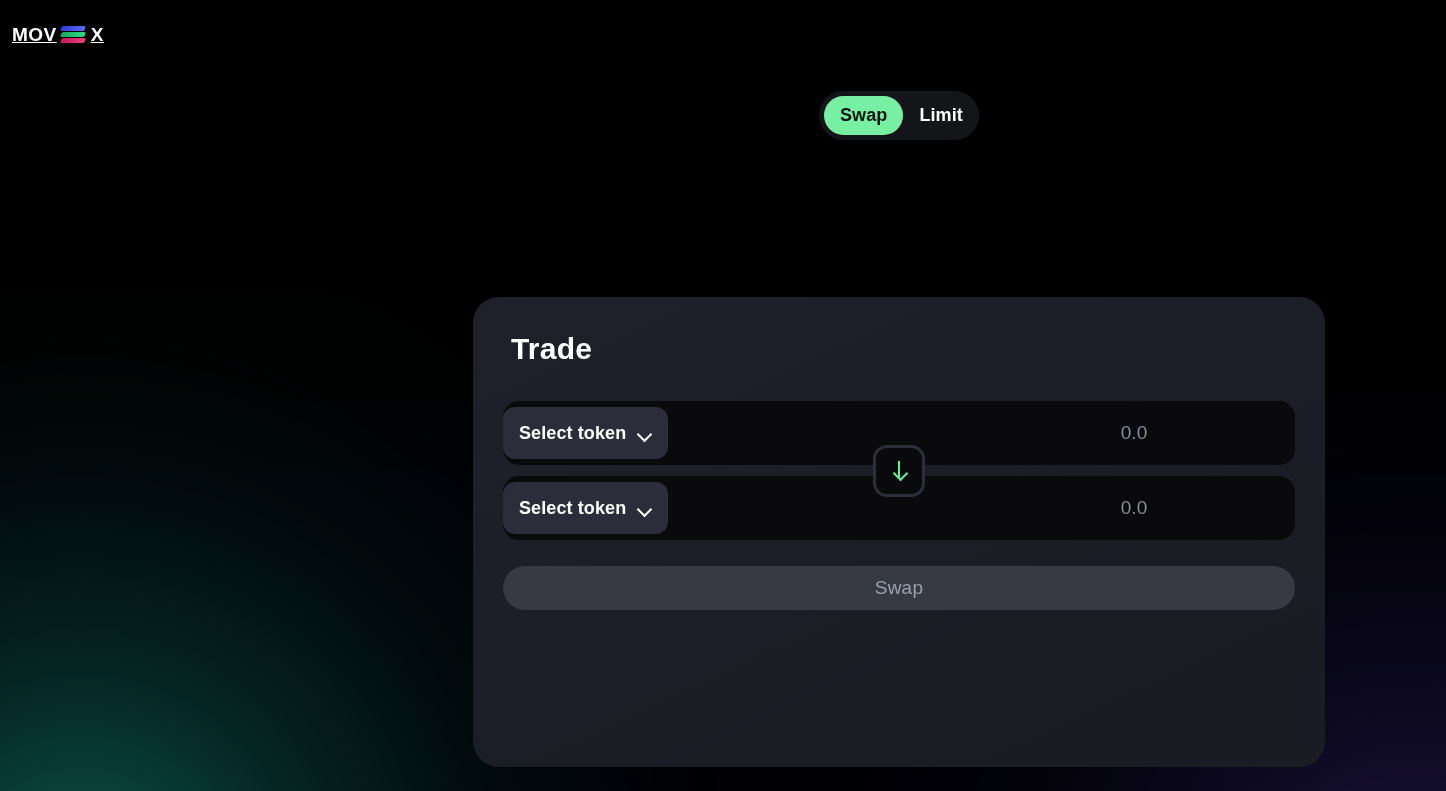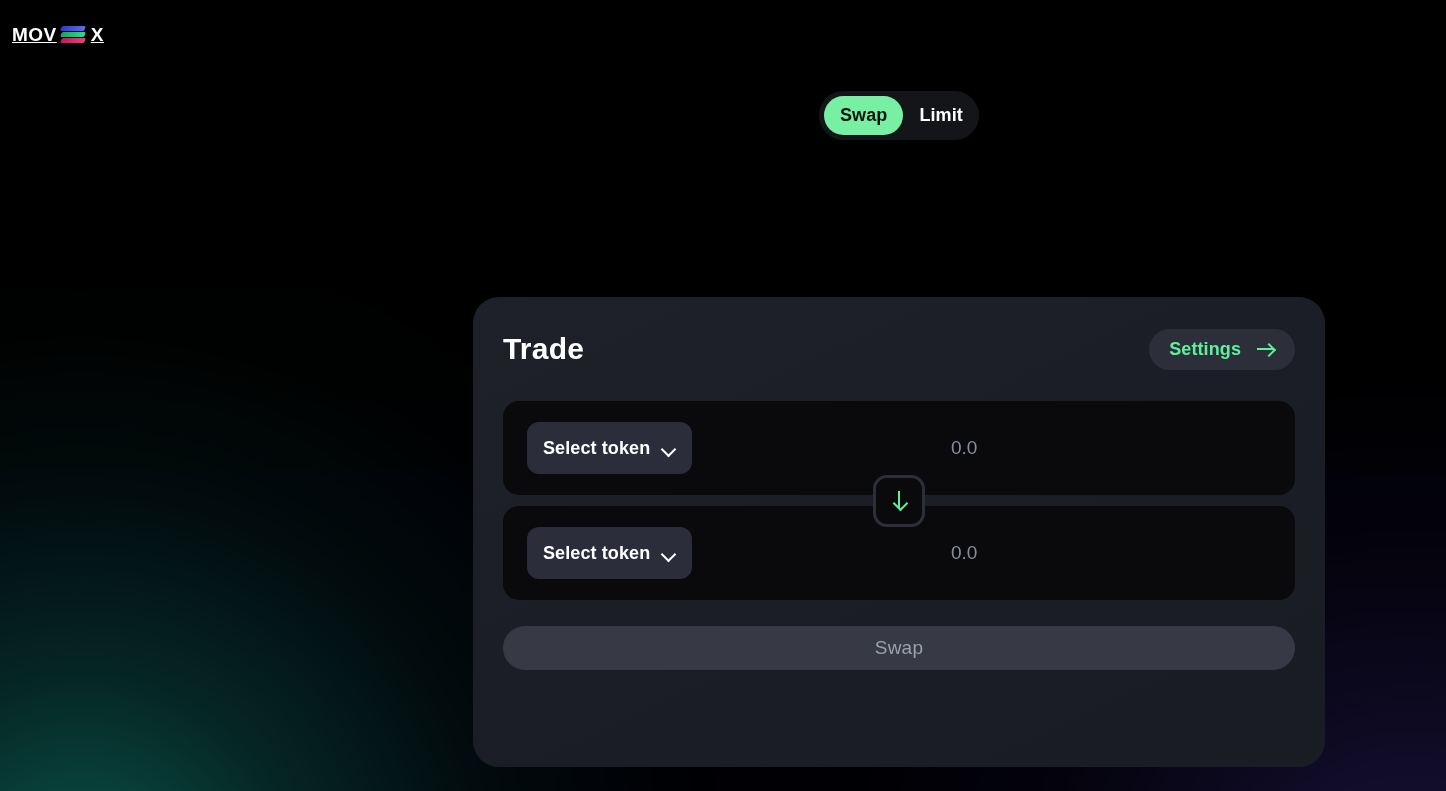--- a/index.html
+++ b/index.html
@@ -170,20 +170,21 @@
     display: flex;
     align-items: center;
     justify-content: space-between;
     height: 44px;
   }
   #card-title {
     font-size: 30px;
     font-weight: 700;
     color: #ffffff;
     letter-spacing: 0.2px;
+    margin-left: 8px;
   }
   #settings-btn {
     display: flex;
     align-items: center;
     gap: 16px;
     background: #2c2f39;
     border: none;
     border-radius: 22px;
     height: 41px;
     padding: 0 20px;
@@ -247,27 +248,27 @@
     background: #78f0a4;
     color: #0a1710;
   }
 
   
   #swap-rows {
     position: relative;
     margin-top: 30px;
   }
   .token-row {
-    height: 94px;
+    height: 64px;
     background: #0a0a0c;
     border-radius: 16px;
     display: flex;
     align-items: center;
     justify-content: space-between;
-    padding: 0 24px;
+    padding: 0 0;
   }
   .token-row + .token-row { margin-top: 11px; }
 
   .token-select {
     display: flex;
     align-items: center;
     gap: 12px;
     height: 52px;
     background: #2b2e3a;
     border: none;
@@ -294,21 +295,21 @@
     width: 9px; height: 9px;
     border-bottom: 2.2px solid #ffffff;
     border-right: 2.2px solid #ffffff;
     transform: rotate(45deg);
   }
 
   .amount-input {
     background: transparent;
     border: none;
     outline: none;
-    text-align: left;
+    text-align: center;
     font-family: inherit;
     font-size: 19px;
     color: #c9cdd8;
     width: 320px;
     padding-right: 2px;
   }
   .amount-input::placeholder { color: #878d9c; }
 
   
   #flip-btn {
@@ -391,24 +392,20 @@
 
 <div id="mode-toggle">
   <button class="mode-seg on">Swap</button>
   <button class="mode-seg">Limit</button>
 </div>
 
 <section id="trade-card">
 
   <div id="card-head">
     <h1 id="card-title">Trade</h1>
-    <button id="settings-btn">
-      <span class="label">Settings</span>
-      <span class="arrow-right-ico"></span>
-    </button>
   </div>
 
 
   <div id="swap-rows">
 
     <div class="token-row">
       <button class="token-select">
         <span class="label">Select token</span>
         <span class="chevron-down-ico"></span>
       </button>

